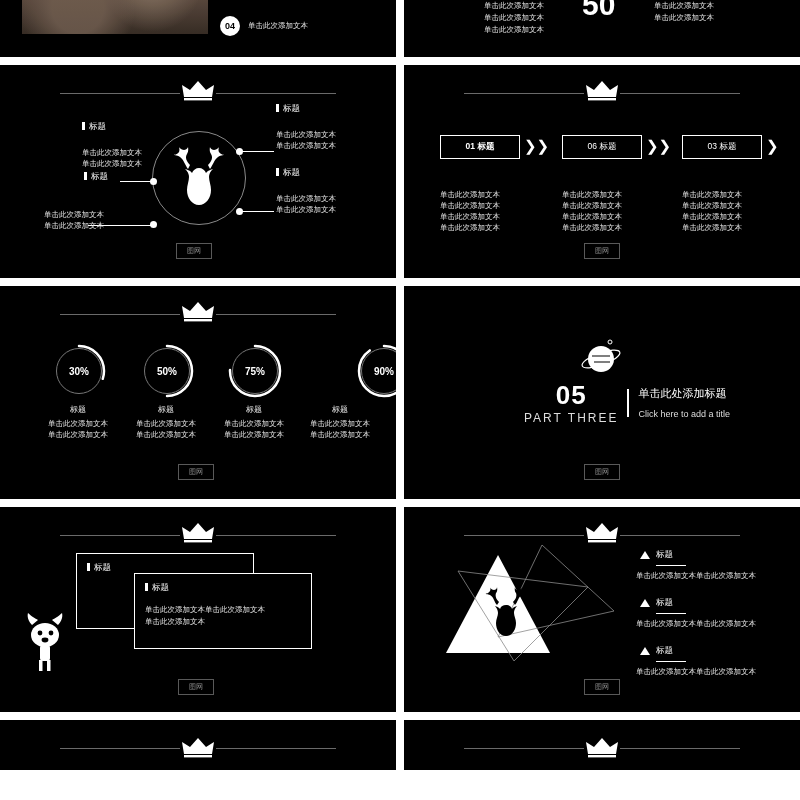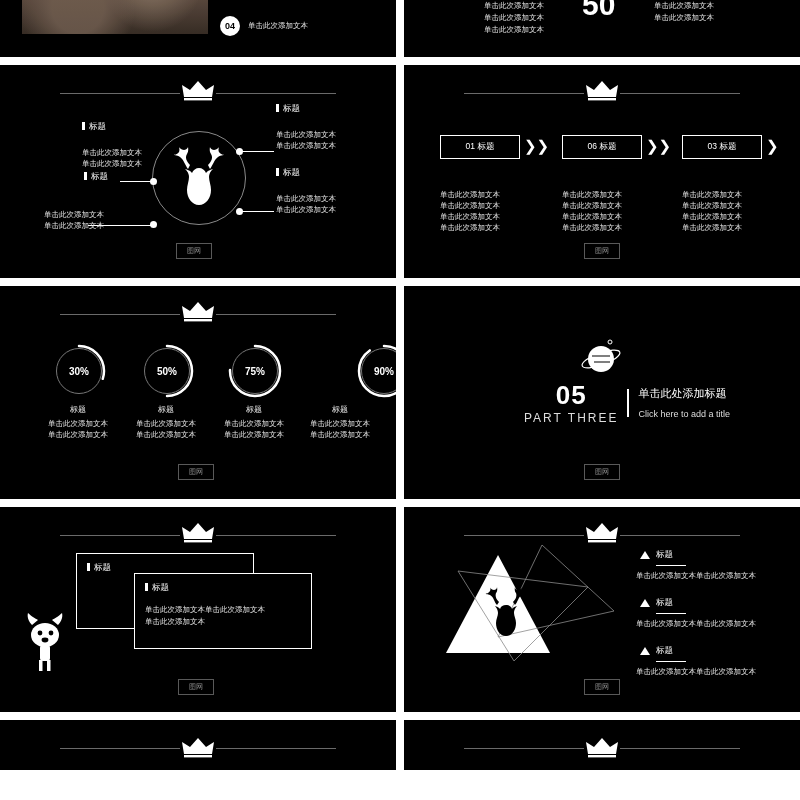--- a/index.html
+++ b/index.html
@@ -127,21 +127,21 @@
     <div class="slide h213">
       <div class="hrline hrleft"></div>
       <div class="hrline hrright"></div>
       <div class="crown">
         <svg width="36" height="22" viewBox="0 0 36 22">
             <path d="M4 18 L2 6 L10 11 L18 2 L26 11 L34 6 L32 18 Z" fill="#fff"></path>
             <rect x="4" y="19" width="28" height="2.4" fill="#fff"></rect>
           </svg>
       </div>
 
-      <div class="arrowbox" style="left:36px;top:70px;width:78px;">
+      <div class="arrowbox" style="left:36px;top:70px;width:78px;font-weight:bold;">
           <span>01 标题</span>
         </div>
       <div class="chev" style="left:120px;top:73px;">❯❯</div>
       <div class="arrowbox" style="left:158px;top:70px;width:78px;">
           <span>06 标题</span>
         </div>
       <div class="chev" style="left:242px;top:73px;">❯❯</div>
       <div class="arrowbox" style="left:278px;top:70px;width:78px;">
           <span>03 标题</span>
         </div>

